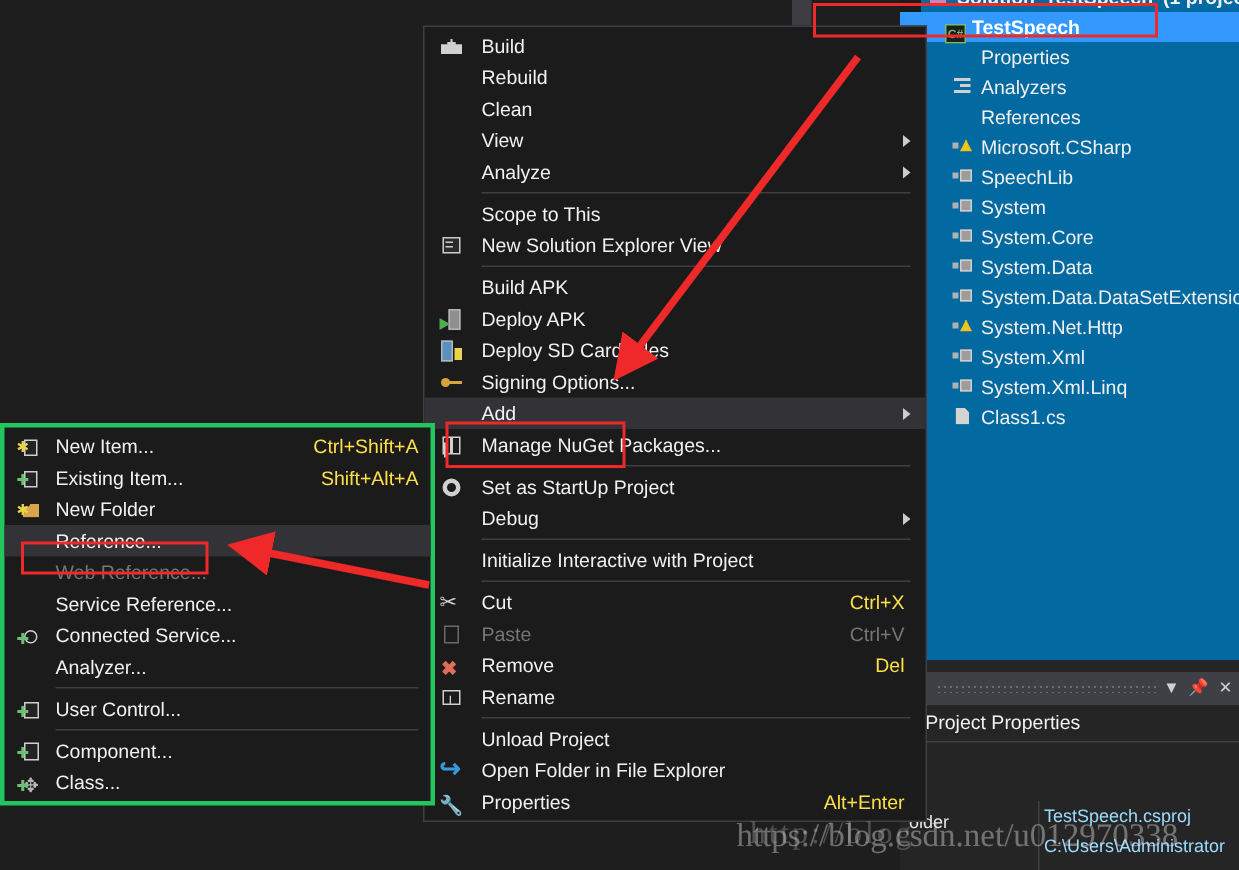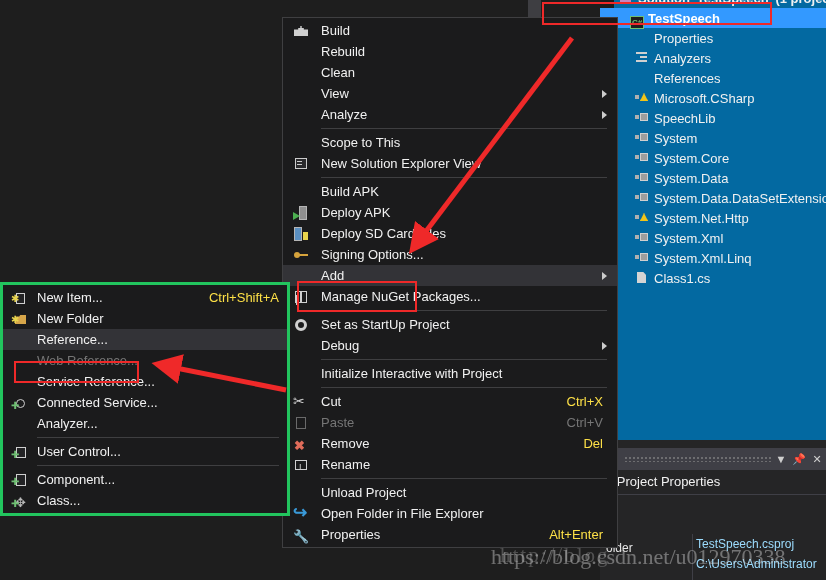--- a/index.html
+++ b/index.html
@@ -502,20 +502,21 @@
       <div class="mi"><span class="micon glyph g-remove"></span><span>Remove</span><span class="shortcut">Del</span></div>
       <div class="mi"><span class="micon glyph g-rename"></span><span>Rename</span></div>
       <div class="sep"></div>
       <div class="mi"><span>Unload Project</span></div>
       <div class="mi"><span class="micon glyph g-openfolder"></span><span>Open Folder in File Explorer</span></div>
       <div class="mi"><span class="micon glyph g-wrench"></span><span>Properties</span><span class="shortcut">Alt+Enter</span></div>
     </div>
 
   <div id="add-submenu">
       <div class="mi"><span class="micon glyph g-newitem"></span><span>New Item...</span><span class="shortcut">Ctrl+Shift+A</span></div>
+      <div class="mi"><span class="micon glyph g-existitem"></span><span>Existing Item...</span><span class="shortcut">Shift+Alt+A</span></div>
       <div class="mi"><span class="micon glyph g-newfolder"></span><span>New Folder</span></div>
       <div class="mi highlight"><span>Reference...</span></div>
       <div class="mi disabled"><span>Web Reference...</span></div>
       <div class="mi"><span>Service Reference...</span></div>
       <div class="mi"><span class="micon glyph g-connected"></span><span>Connected Service...</span></div>
       <div class="mi"><span>Analyzer...</span></div>
       <div class="sep"></div>
       <div class="mi"><span class="micon glyph g-usercontrol"></span><span>User Control...</span></div>
       <div class="sep"></div>
       <div class="mi"><span class="micon glyph g-component"></span><span>Component...</span></div>

